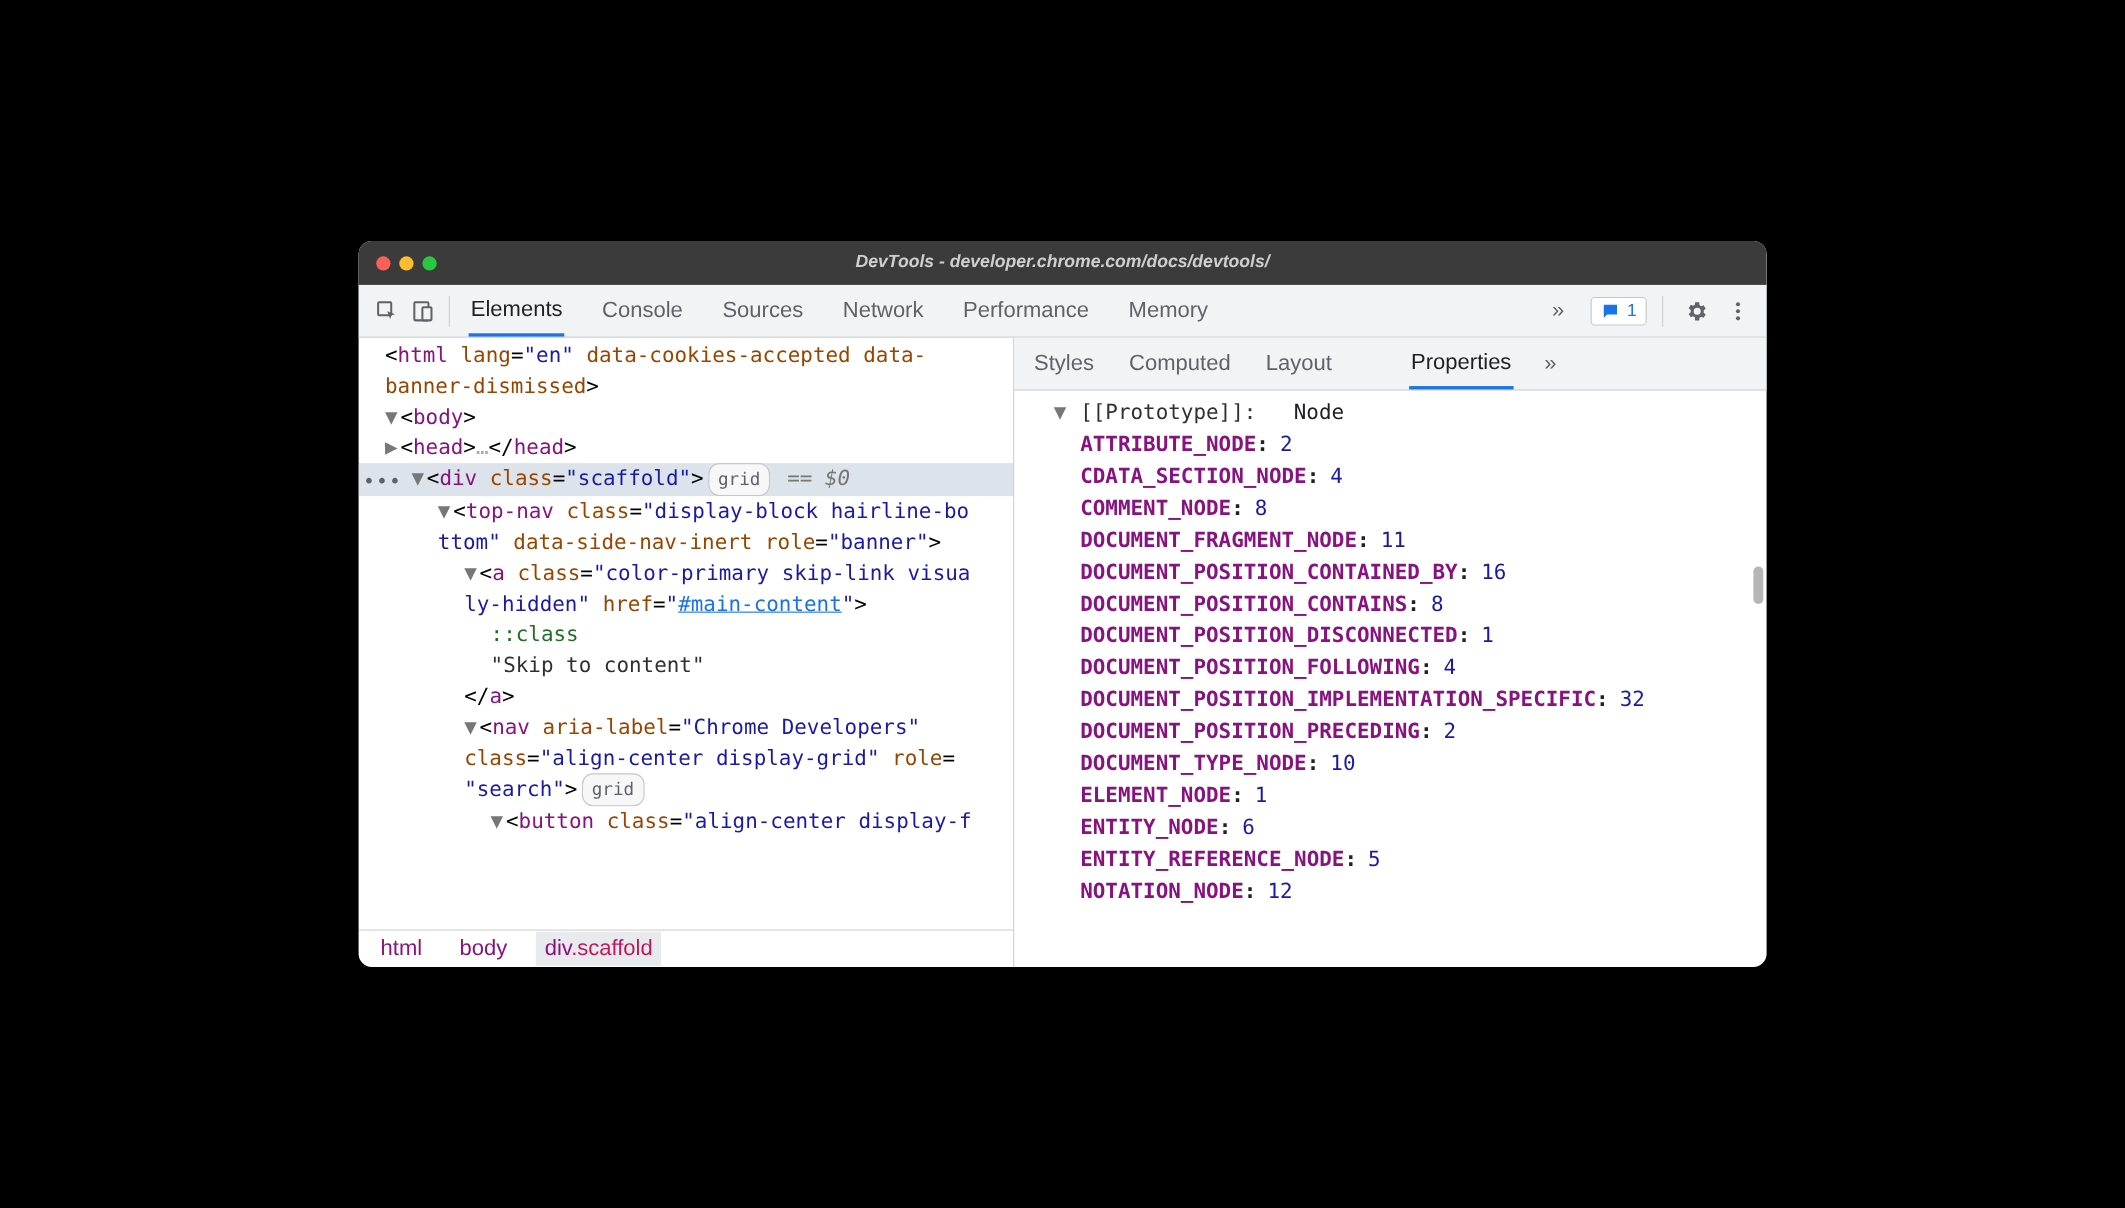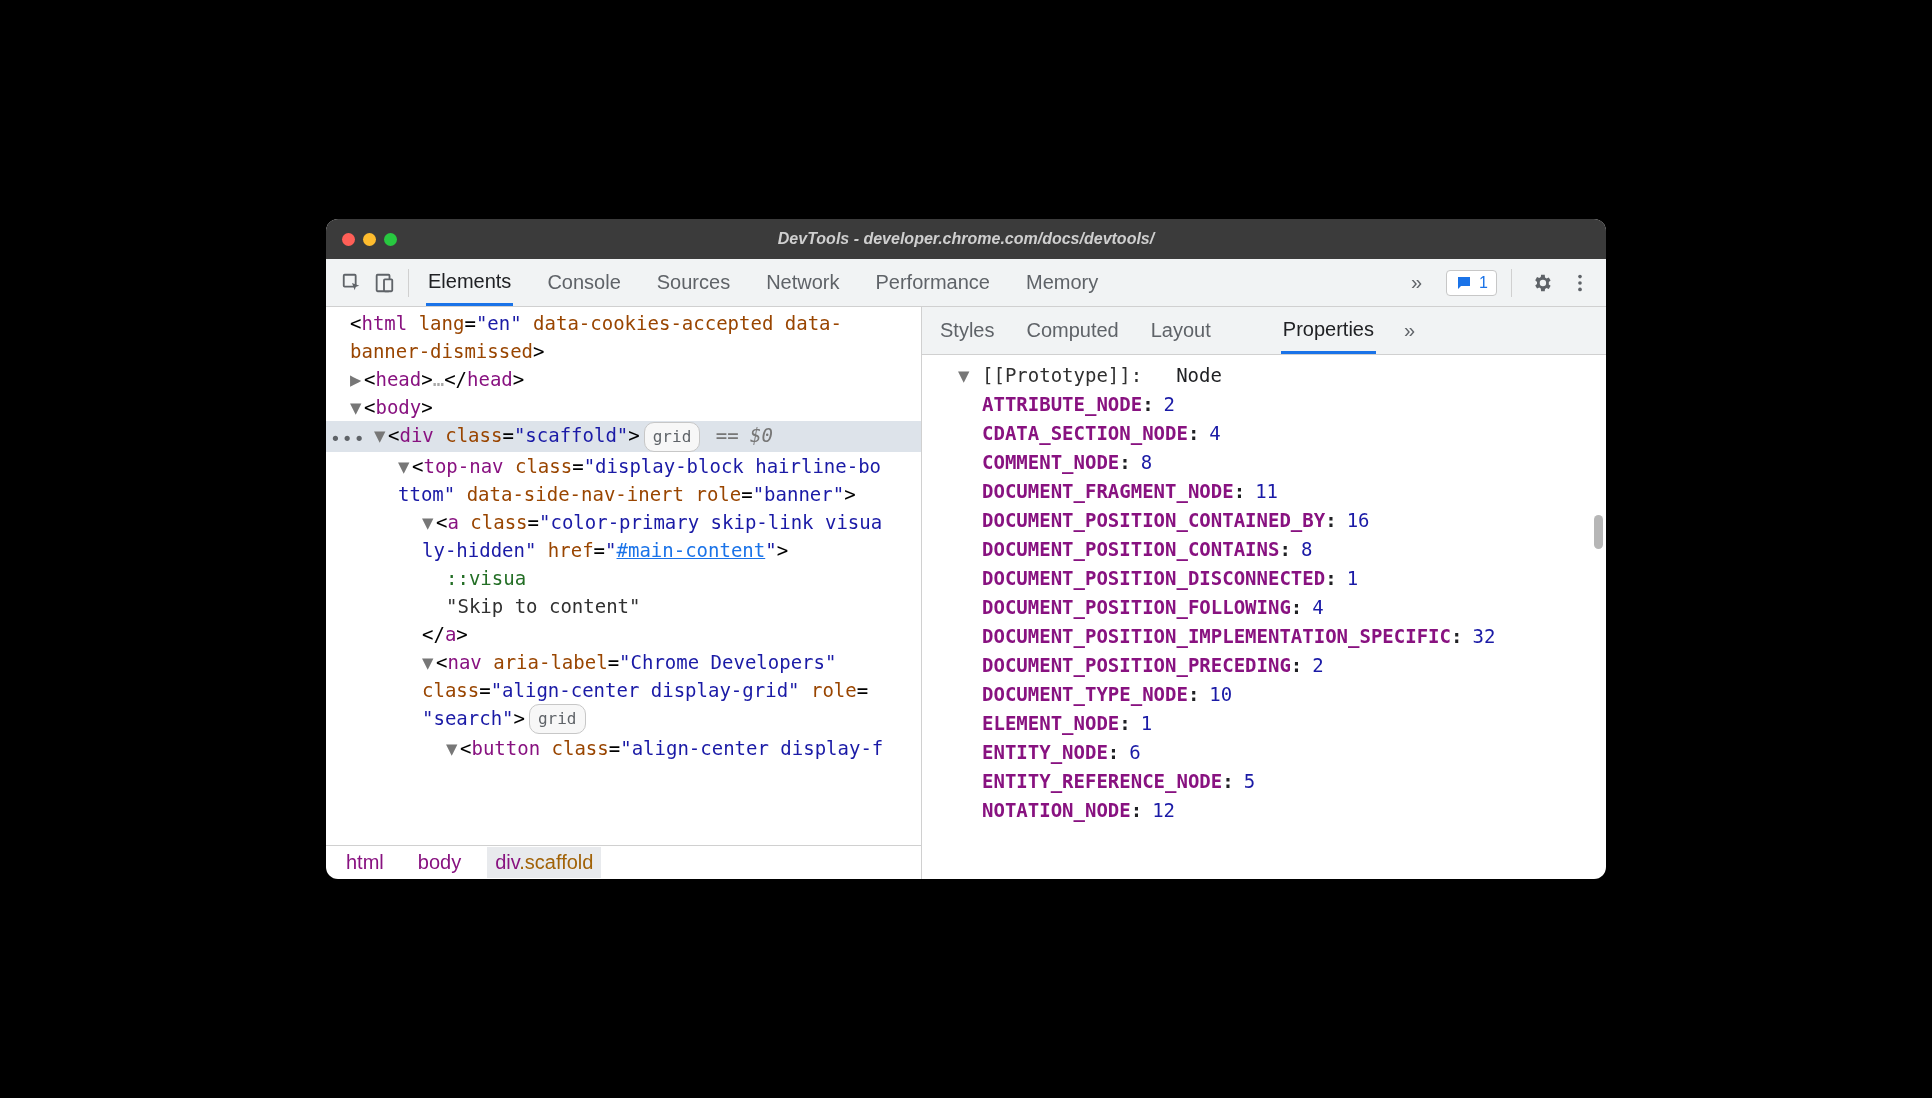--- a/index.html
+++ b/index.html
@@ -209,39 +209,39 @@
       </div>
     </div>
   </div>
 
   <div class="content">
     <div class="left">
       <div class="dom-tree" id="dom-tree">
           <div class="dom-line" style="padding-left: 24px;"><span class="gray"></span></div>
           <div class="dom-line" style="padding-left: 24px;">&lt;<span class="tag">html</span> <span class="attr-name">lang</span>=<span class="attr-val">"en"</span> <span class="attr-name">data-cookies-accepted</span> <span class="attr-name">data-</span></div>
           <div class="dom-line" style="padding-left: 24px;"><span class="attr-name">banner-dismissed</span>&gt;</div>
+          <div class="dom-line" style="padding-left: 24px;"><span class="toggle">▼</span>&lt;<span class="tag">body</span>&gt;</div>
           <div class="dom-line" style="padding-left: 24px;"><span class="toggle">▶</span>&lt;<span class="tag">head</span>&gt;<span class="gray">…</span>&lt;/<span class="tag">head</span>&gt;</div>
-          <div class="dom-line" style="padding-left: 24px;"><span class="toggle">▼</span>&lt;<span class="tag">body</span>&gt;</div>
           <div class="dom-line selected" style="padding-left: 48px;"><span class="ellipsis">•••</span><span class="toggle">▼</span>&lt;<span class="tag">div</span> <span class="attr-name">class</span>=<span class="attr-val">"scaffold"</span>&gt;<span class="pill">grid</span> <span class="selected-ref">== $0</span></div>
           <div class="dom-line" style="padding-left: 72px;"><span class="toggle">▼</span>&lt;<span class="tag">top-nav</span> <span class="attr-name">class</span>=<span class="attr-val">"display-block hairline-bo</span></div>
           <div class="dom-line" style="padding-left: 72px;"><span class="attr-val">ttom"</span> <span class="attr-name">data-side-nav-inert</span> <span class="attr-name">role</span>=<span class="attr-val">"banner"</span>&gt;</div>
           <div class="dom-line" style="padding-left: 96px;"><span class="toggle">▼</span>&lt;<span class="tag">a</span> <span class="attr-name">class</span>=<span class="attr-val">"color-primary skip-link visua</span></div>
           <div class="dom-line" style="padding-left: 96px;"><span class="attr-val">ly-hidden"</span> <span class="attr-name">href</span>=<span class="attr-val">"</span><span class="link-val">#main-content</span><span class="attr-val">"</span>&gt;</div>
-          <div class="dom-line" style="padding-left: 120px;"><span class="pseudo">::visua</span></div>
+          <div class="dom-line" style="padding-left: 120px;"><span class="pseudo">::class</span></div>
           <div class="dom-line" style="padding-left: 120px;"><span class="textnode">"Skip to content"</span></div>
           <div class="dom-line" style="padding-left: 96px;">&lt;/<span class="tag">a</span>&gt;</div>
           <div class="dom-line" style="padding-left: 96px;"><span class="toggle">▼</span>&lt;<span class="tag">nav</span> <span class="attr-name">aria-label</span>=<span class="attr-val">"Chrome Developers"</span></div>
           <div class="dom-line" style="padding-left: 96px;"><span class="attr-name">class</span>=<span class="attr-val">"align-center display-grid"</span> <span class="attr-name">role</span>=</div>
           <div class="dom-line" style="padding-left: 96px;"><span class="attr-val">"search"</span>&gt;<span class="pill">grid</span></div>
           <div class="dom-line" style="padding-left: 120px;"><span class="toggle">▼</span>&lt;<span class="tag">button</span> <span class="attr-name">class</span>=<span class="attr-val">"align-center display-f</span></div>
         </div>
       <div class="breadcrumbs" id="breadcrumbs">
           <span class="bc-item">html</span>
           <span class="bc-item">body</span>
-          <span class="bc-item active"><span style="color:#881280">div</span><span style="color:#a16207">.scaffold</span></span>
+          <span class="bc-item active"><span style="color:#881280">div</span><span style="color:#be185d">.scaffold</span></span>
         </div>
     </div>
     <div class="right">
       <div class="sub-tabbar" id="sub-tabs">
           <span class="sub-tab">Styles</span>
           <span class="sub-tab">Computed</span>
           <span class="sub-tab">Layout</span>
           <span class="sub-tab active">Properties</span>
           <span class="overflow-icon">»</span>
         </div>

